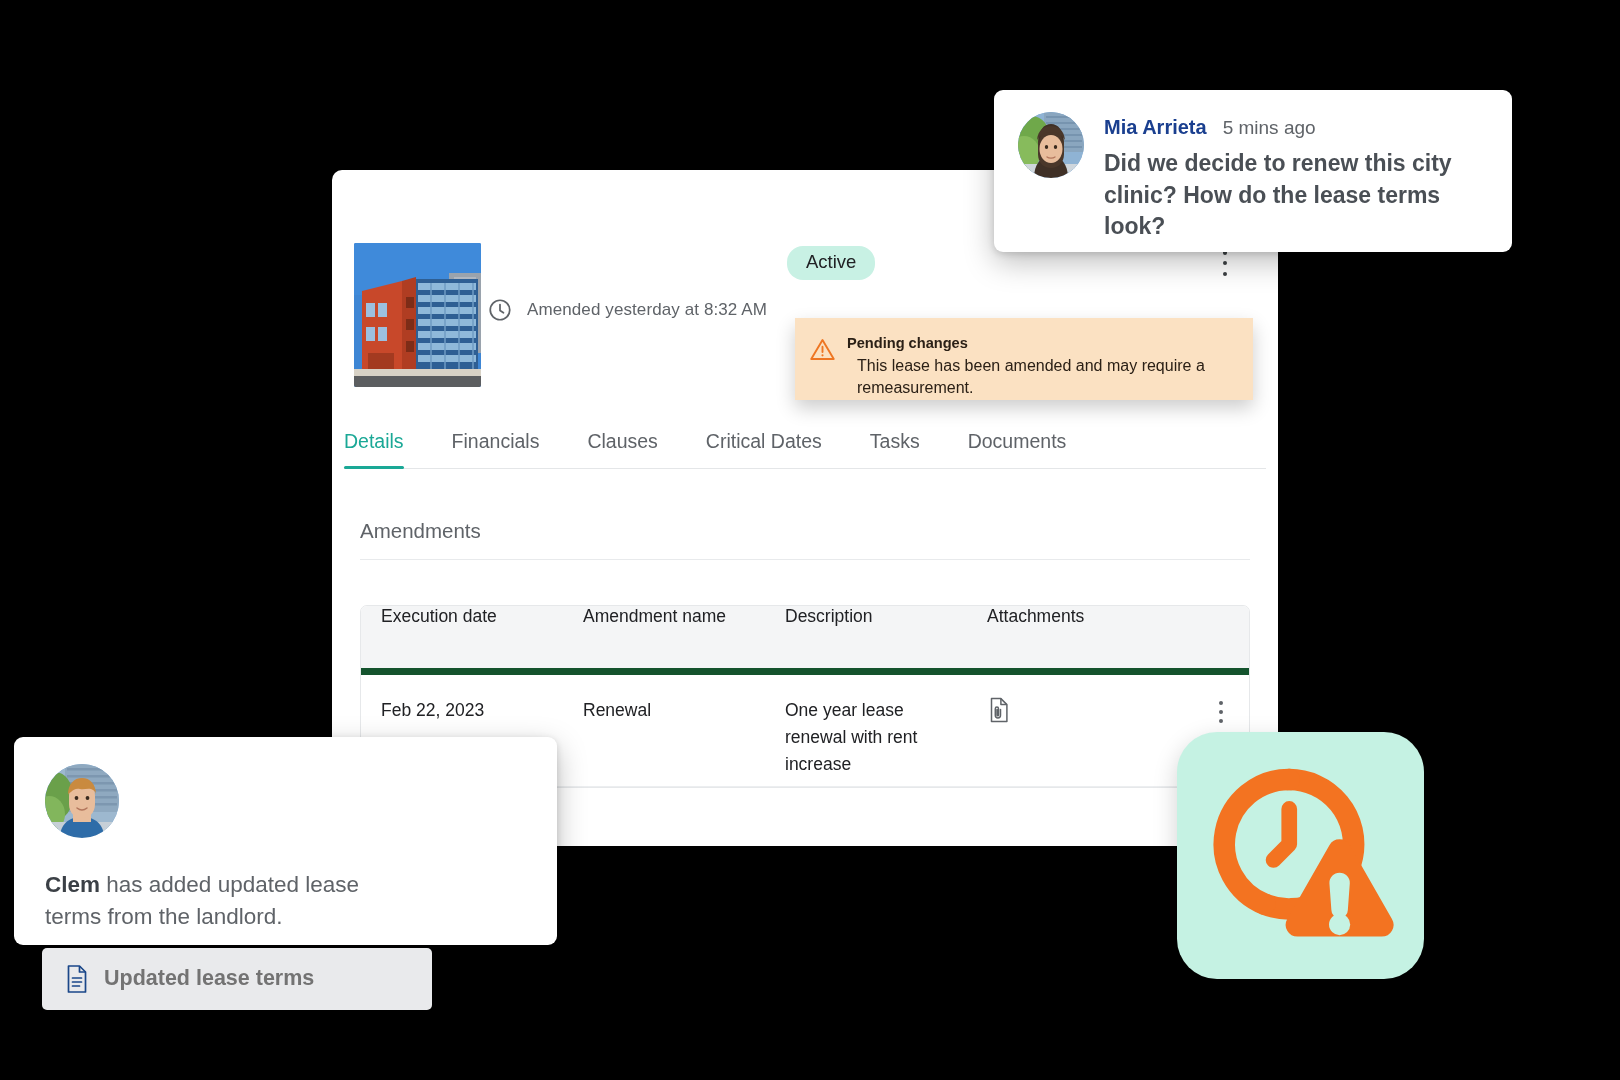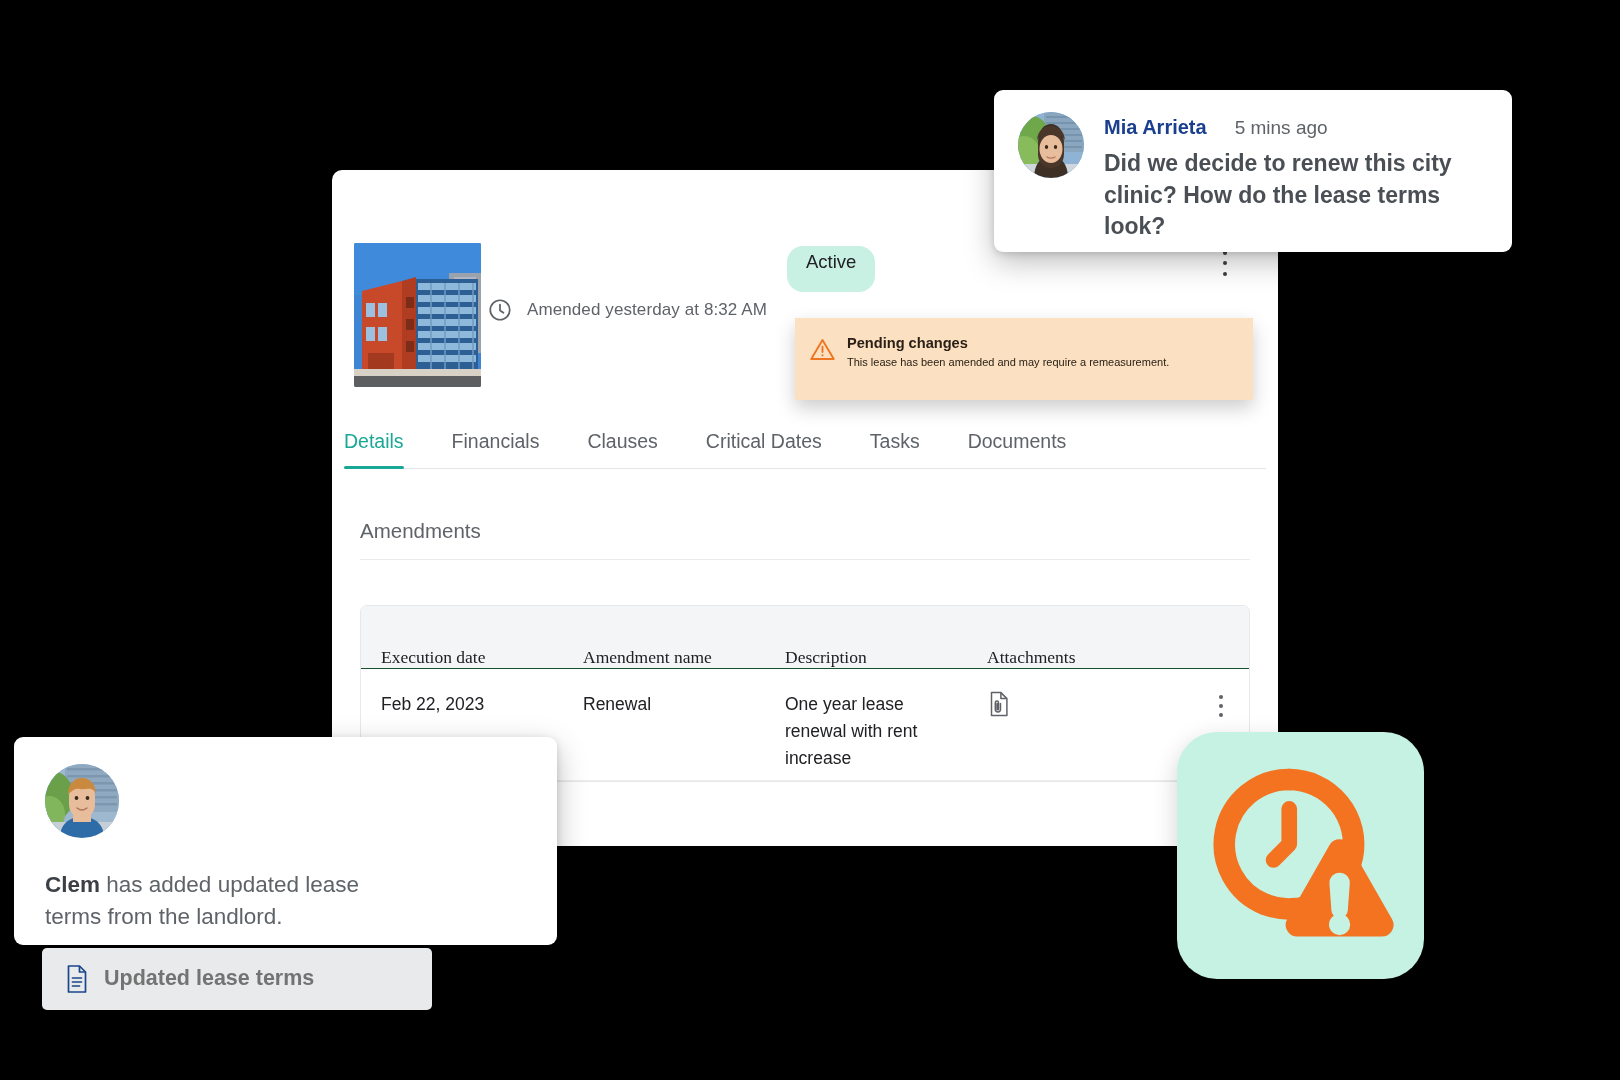--- a/index.html
+++ b/index.html
@@ -62,21 +62,21 @@
     white-space: nowrap;
   }
 
   #status-badge {
     position: absolute;
     left: 455px;
     top: 76px;
     background: #c8f1e4;
     color: #202124;
     border-radius: 16px;
-    padding: 7px 19px 20px 19px;
+    padding: 7px 19px 8px 19px;
     font-size: 18.5px;
     line-height: 1;
   }
 
   #kebab-top {
     position: absolute;
     right: 42px;
     top: 78px;
     width: 22px;
     height: 30px;
@@ -104,24 +104,25 @@
   }
   .warn-tri-ico { width: 27px; height: 27px; flex: 0 0 auto; margin-top: 2px; }
   #pending-text { margin-left: 11px; }
   #pending-title {
     font-size: 14.6px;
     font-weight: bold;
     color: #2b2016;
     line-height: 1.35;
   }
   #pending-body {
-    font-size: 11px;
+    font-size: 16px;
     color: #2b2016;
     line-height: 1.4;
     margin-top: 1px;
+    margin-left: 10px;
   }
 
   
   #tabs {
     position: relative;
     margin: 0 12px;
     display: flex;
     align-items: flex-end;
     height: 58px;
     border-bottom: 1px solid #e4e6e8;
@@ -157,24 +158,23 @@
   
   #amend-table {
     margin: 45px 28px 0 28px;
     border: 1px solid #e6e8ea;
     border-radius: 7px 7px 0 0;
     overflow: hidden;
   }
   .tbl-head {
     display: flex;
     background: #f4f5f6;
-    border-bottom: 1px solid #14532d;
+    border-bottom: 7px solid #14532d;
     height: 62px;
-    align-items: flex-end;
-    font-family: Liberation Serif, serif;
+    align-items: flex-start;
   }
   .tbl-head div {
     font-size: 17.5px;
     color: #202124;
     font-weight: normal;
     padding-left: 20px;
     box-sizing: border-box;
   }
   .tbl-row {
     display: flex;
@@ -230,21 +230,21 @@
   .avatar {
     flex: 0 0 auto;
     width: 66px;
     height: 66px;
     border-radius: 50%;
     overflow: hidden;
     background: #7ba6cf;
   }
   .avatar svg { display:block; width:100%; height:100%; }
   #comment-body { padding-top: 4px; }
-  #comment-meta { display: flex; align-items: flex-end; gap: 28px; }
+  #comment-meta { display: flex; align-items: flex-end; gap: 16px; }
   #comment-author {
     font-size: 20px;
     font-weight: bold;
     color: #1a3f8f;
   }
   #comment-time {
     font-size: 19px;
     color: #5f6368;
   }
   #comment-text {

